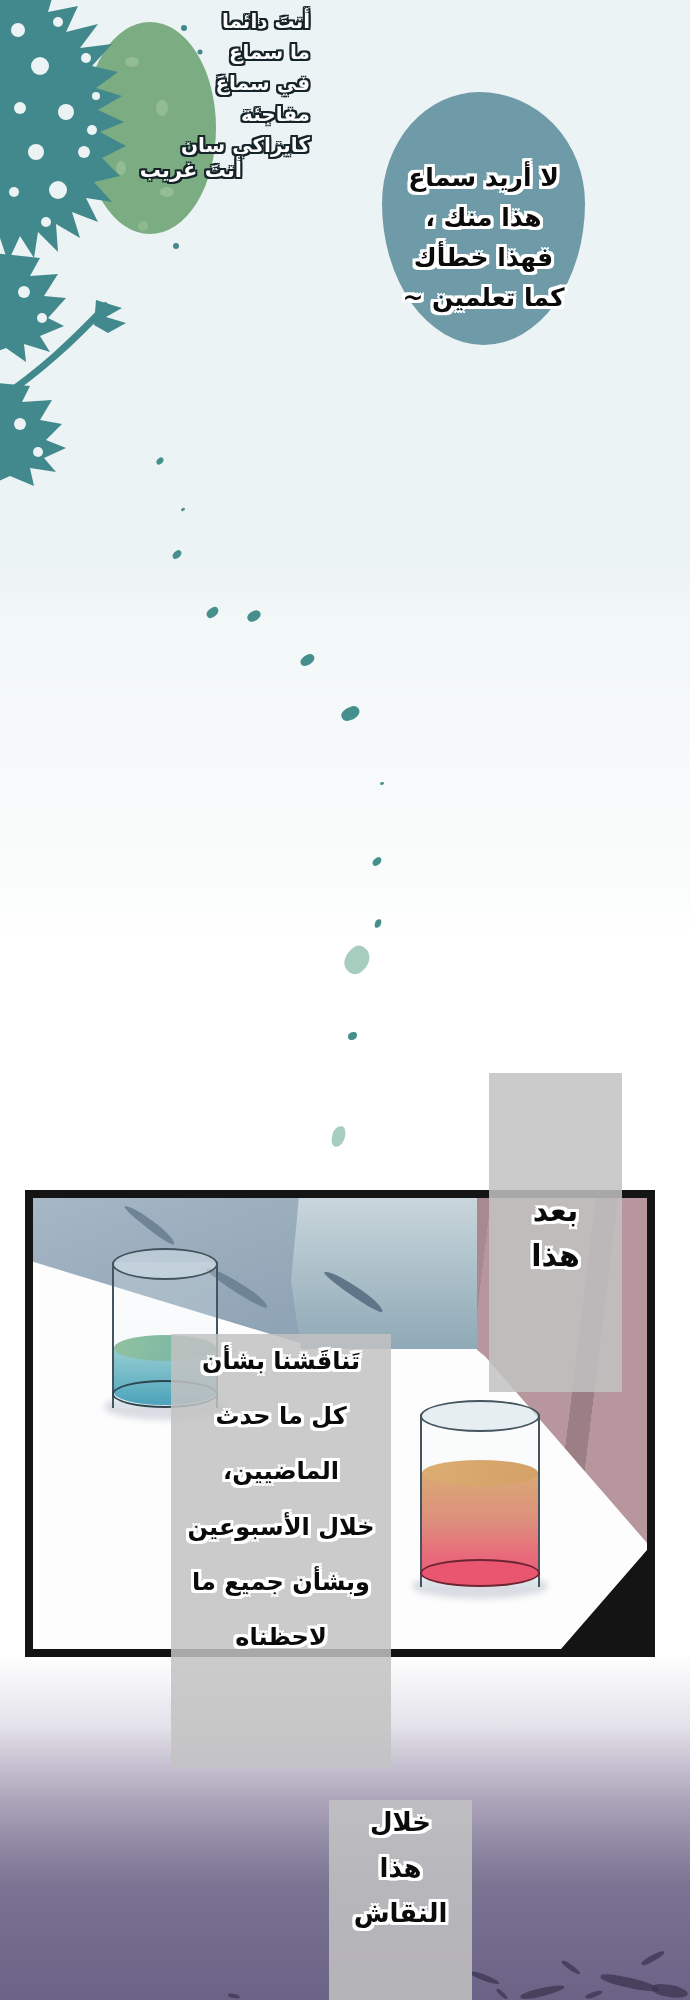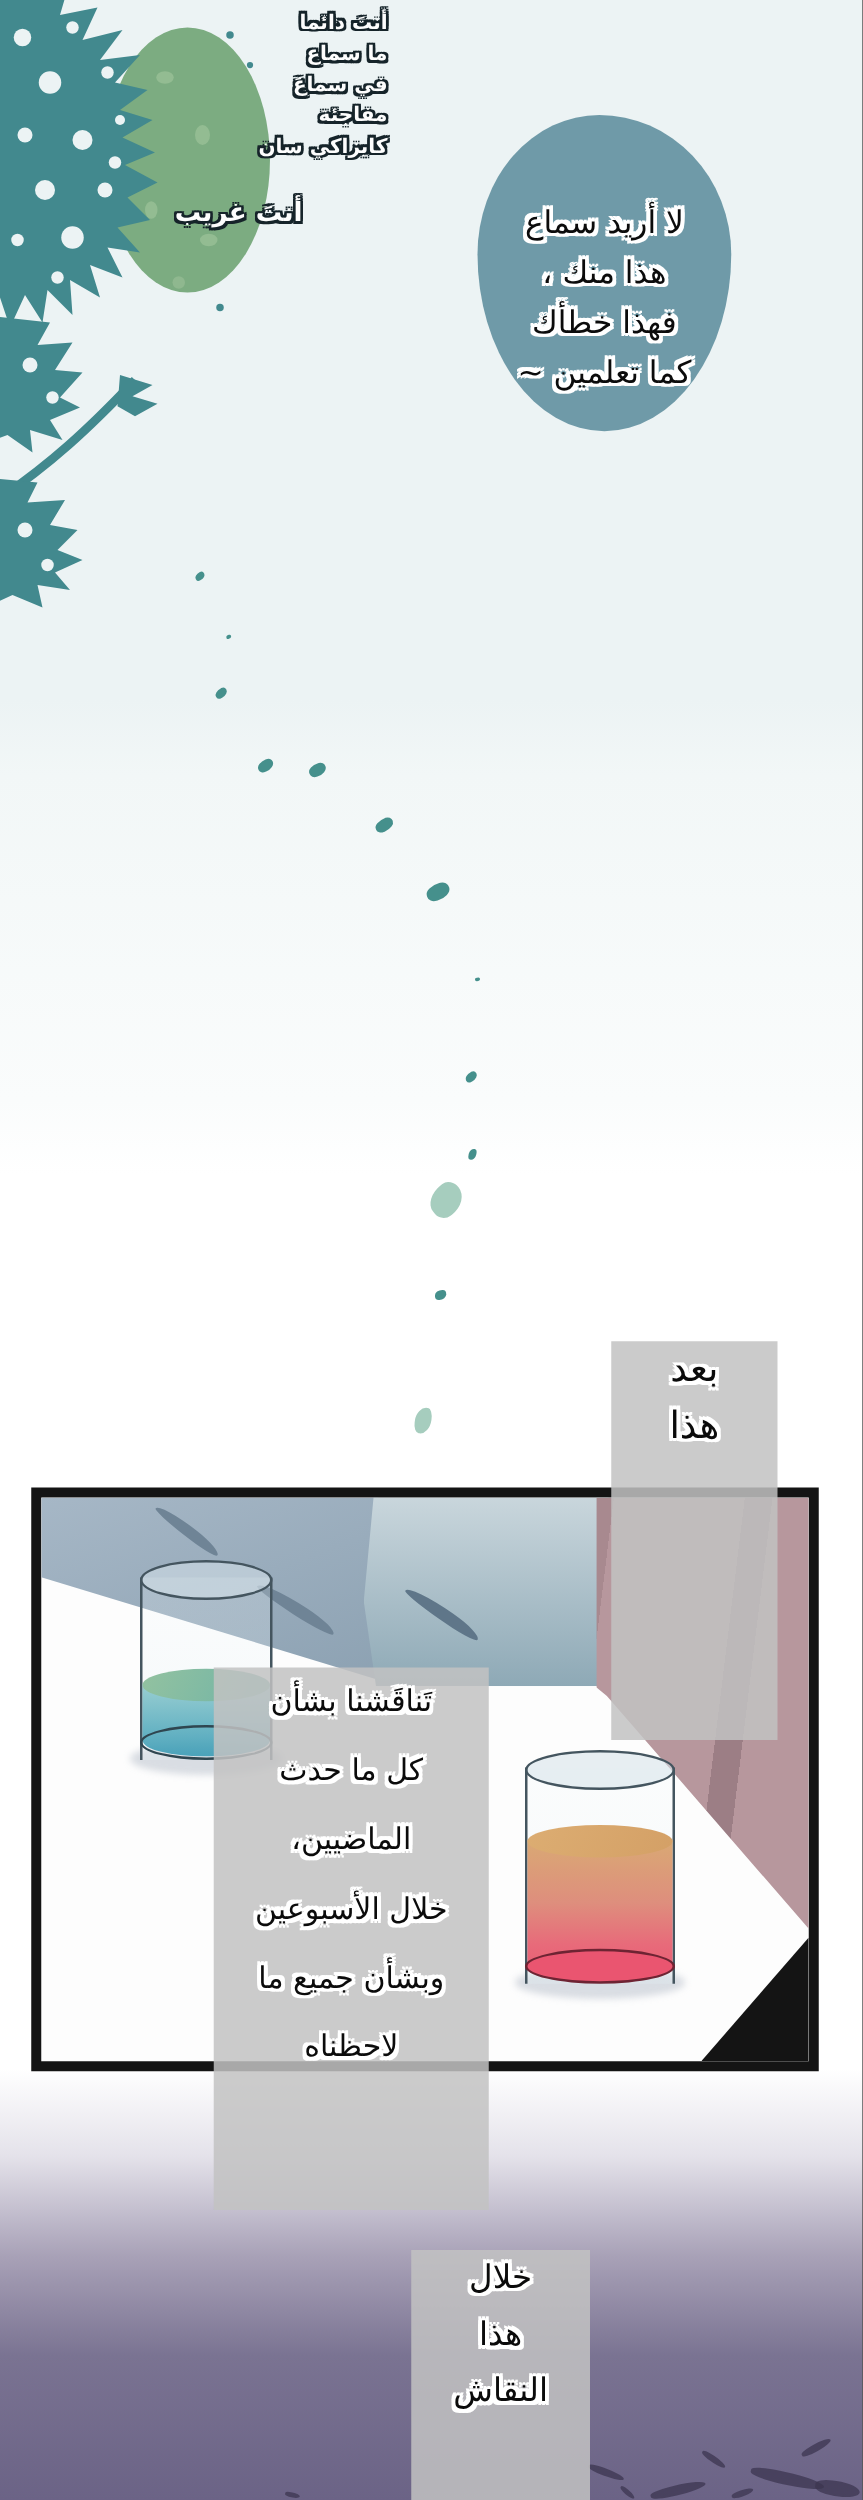--- a/index.html
+++ b/index.html
@@ -8,37 +8,37 @@
     font-family:"DejaVu Sans", sans-serif;
     background:linear-gradient(to bottom,
       #ECF3F4 0px, #ECF3F4 560px,
       #F2F7F7 620px, #FAFCFC 880px,
       #FFFFFF 940px, #FFFFFF 1655px,
       #E4E2EA 1725px, #A8A1B7 1805px,
       #7A7392 1885px, #6B6386 2000px);
   }
   
   .outline-white{
-    color:#0b0b0b; font-weight:normal;
+    color:#0b0b0b; font-weight:bold;
     text-shadow:
       -3px 0 0 #fff, 3px 0 0 #fff, 0 -3px 0 #fff, 0 3px 0 #fff,
       -2px -2px 0 #fff, 2px -2px 0 #fff, -2px 2px 0 #fff, 2px 2px 0 #fff,
       -3px -3px 0 #fff, 3px 3px 0 #fff, -3px 3px 0 #fff, 3px -3px 0 #fff;
   }
   .outline-black{
     color:#fdfdfd; font-weight:bold;
     text-shadow:
       -2px 0 0 #16242a, 2px 0 0 #16242a, 0 -2px 0 #16242a, 0 2px 0 #16242a,
       -2px -2px 0 #16242a, 2px -2px 0 #16242a, -2px 2px 0 #16242a, 2px 2px 0 #16242a;
   }
   
   .tree-svg{position:absolute; left:0; top:0; z-index:1;}
   .top-caption{
     position:absolute; left:180px; top:6px; width:130px; z-index:2;
-    direction:rtl; font-size:16px; line-height:1.55; white-space:nowrap;
+    direction:rtl; font-size:20px; line-height:1.55; white-space:nowrap;
   }
   .side-caption{
     position:absolute; left:112px; top:158px; width:130px; z-index:2;
     direction:rtl; font-size:21px; white-space:nowrap;
   }
   .bubble{
     position:absolute; left:382px; top:92px; width:203px; height:253px; z-index:1;
     background:#6F9AA8;
     border-radius:48% 52% 50% 50% / 44% 44% 56% 56%;
   }
@@ -102,21 +102,21 @@
     background:linear-gradient(to bottom,#D9A974 0%,#DE8E7D 45%,#E86A7A 75%,#E95D73 100%);
     border-radius:0 0 48% 48% / 0 0 14% 14%;}
   .glass-red .g-surface{background:linear-gradient(115deg,#DCAD72,#D4A066);}
   .glass-red .g-bottom{background:#EA5570; border-color:#6E2433;}
   
   .caption-box{
     position:absolute; z-index:3; background:rgba(194,194,194,0.85);
     direction:rtl; text-align:center; white-space:nowrap;
   }
   .box-after{left:489px; top:1073px; width:133px; height:319px;
-    display:flex; flex-direction:column; justify-content:flex-start;
+    display:flex; flex-direction:column; justify-content:center;
     font-size:30px; line-height:1.5;}
   .box-discussion{left:171px; top:1334px; width:220px; height:434px;
     font-size:24px; line-height:2.3; box-sizing:border-box;}
   .box-during{left:329px; top:1800px; width:143px; height:200px;
     font-size:26px; line-height:1.75; box-sizing:border-box;}
   
   .speck{position:absolute; background:#3C3550; opacity:0.75; border-radius:40% 60% 50% 50%; z-index:2;}
 </style>
 </head>
 <body>

